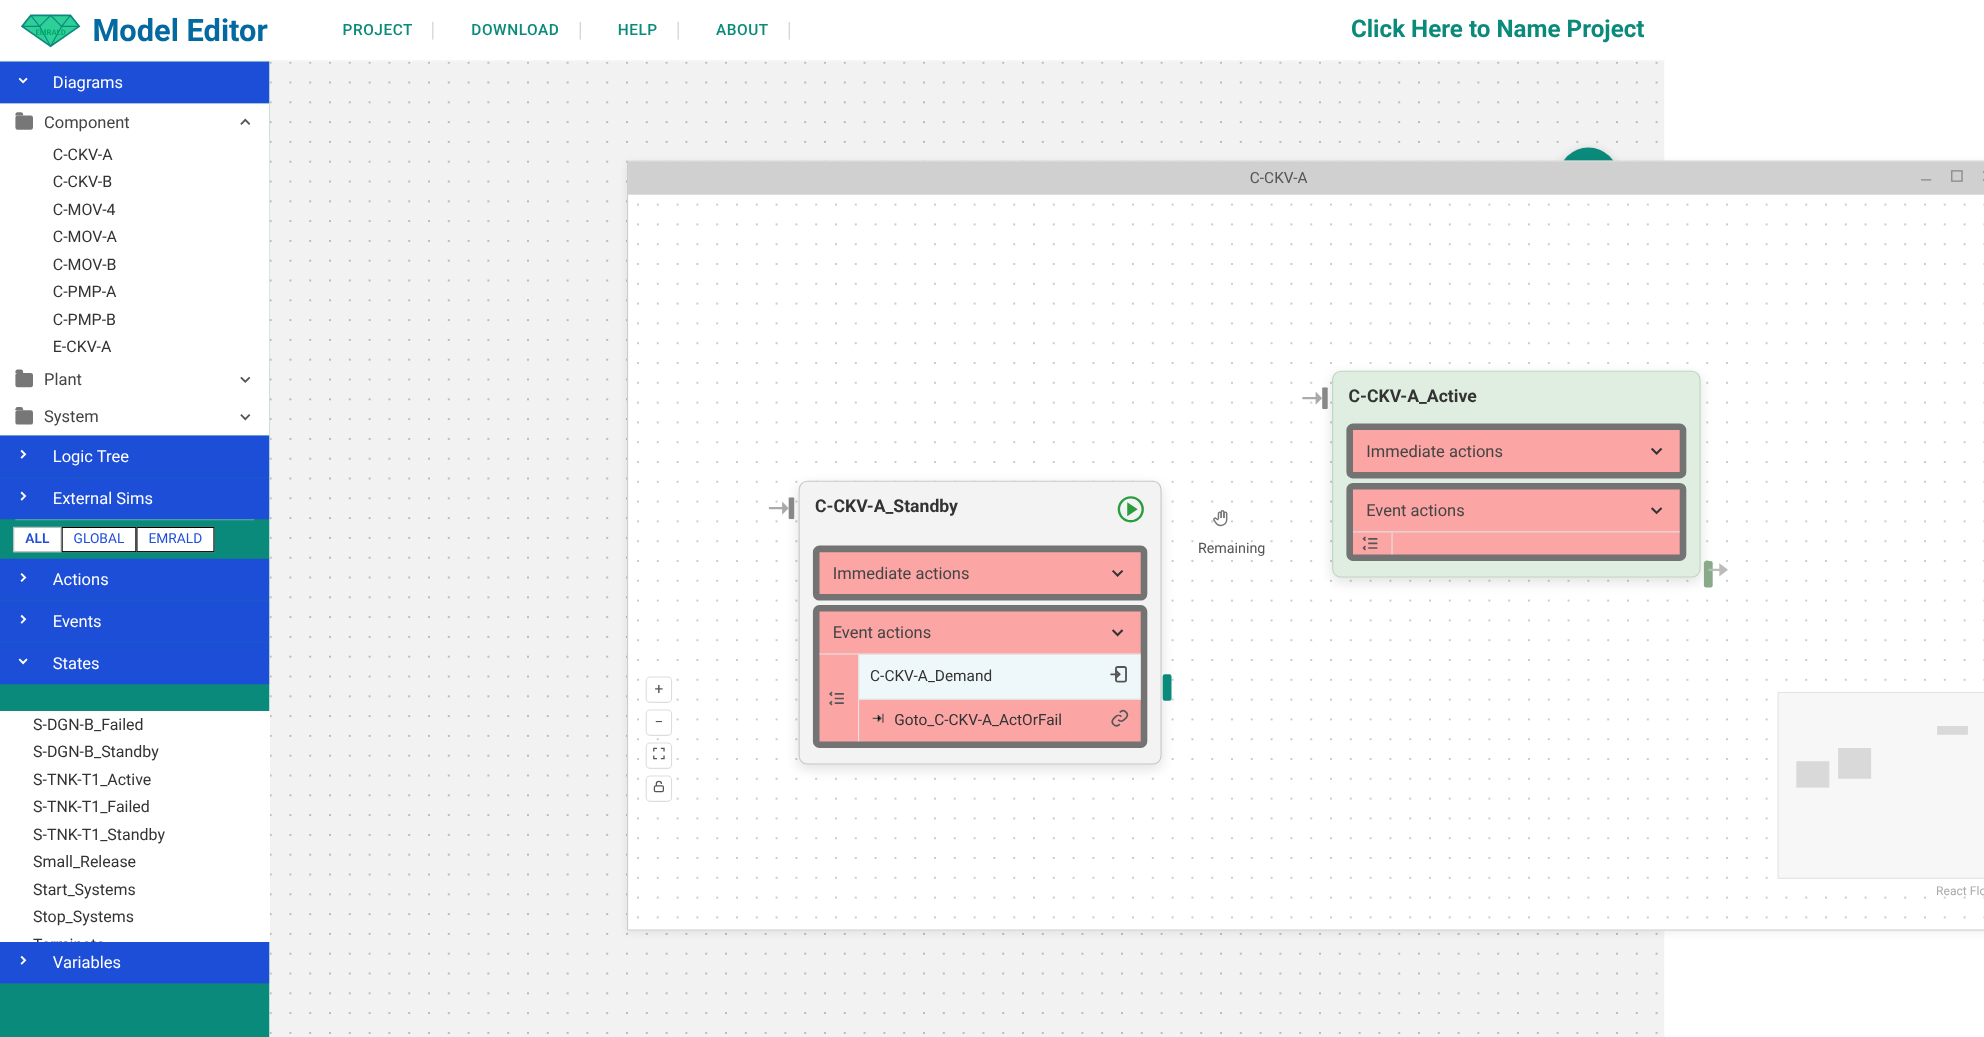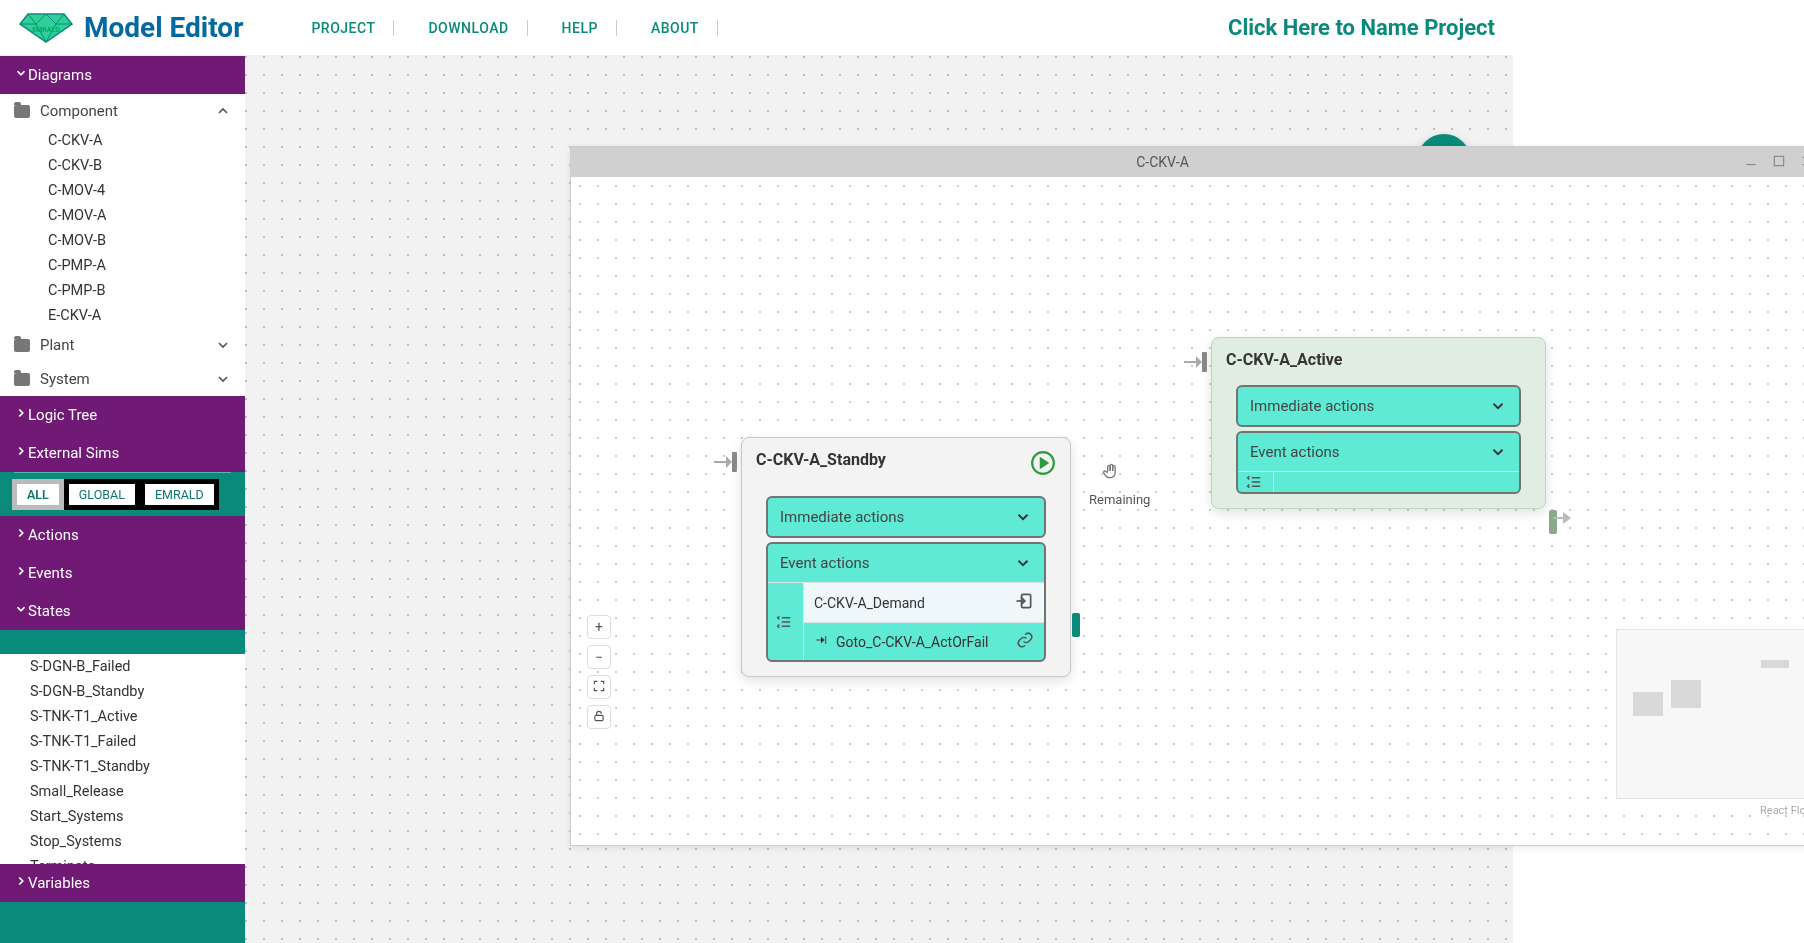--- a/index.html
+++ b/index.html
@@ -8,49 +8,49 @@
   
   .topbar { height: 56px; display: flex; align-items: center; padding: 0 18px; border-bottom: 1px solid #eee; }
   .logo-block { display: flex; align-items: center; gap: 10px; }
   .app-title { font-size: 28px; font-weight: 700; color: #0369a1; }
   .menu { display: flex; margin-left: 50px; gap: 16px; }
   .menu-item { color: #0a8a7a; font-size: 14px; font-weight: 500; padding: 0 18px; border-right: 1px solid #ccc; cursor: pointer; letter-spacing: .5px; }
   .project-name { margin-left: auto; font-size: 22px; font-weight: 700; color: #0a8a7a; cursor: pointer; }
   
   .body { flex: 1; display: flex; min-height: 0; }
   .sidebar { width: 245px; background: #0a8a7a; color: #fff; display: flex; flex-direction: column; font-size: 15px; overflow: hidden; }
-  .sb-section-hdr { background: #701a75; padding: 10px 14px; display: flex; align-items: center; gap: 0; cursor: pointer; }
+  .sb-section-hdr { background: #1d4ed8; padding: 10px 14px; display: flex; align-items: center; gap: 20px; cursor: pointer; }
   .sb-sep { border-top: 1px solid rgba(255,255,255,.35); margin: 0 14px; }
   .sb-white { background: #fff; color: #333; }
   .sb-folder { padding: 8px 14px; display: flex; align-items: center; gap: 10px; cursor: pointer; color:#444; }
   .sb-folder-icon { width:16px; height:13px; background:#777; border-radius:2px; position:relative; }
   .sb-folder-icon::before{content:"";position:absolute;top:-3px;left:0;width:7px;height:3px;background:#777;border-radius:2px 2px 0 0;}
   .sb-list { background:#fff; color:#333; overflow-y:auto; max-height:200px; position:relative; }
   .sb-list-item { padding: 4px 14px 4px 48px; font-size: 14.5px; cursor:pointer; color:#333; }
   .sb-list2 .sb-list-item { padding-left: 30px; }
   .filter-row { display:flex; gap:0; padding:6px 12px; }
-  .filter-btn { background:#fff; color:#0f766e; border:5px solid #000000; padding:3px 10px; font-size:12.5px; cursor:pointer; }
+  .filter-btn { background:#fff; color:#1d4ed8; border:1px solid #000000; padding:3px 10px; font-size:12.5px; cursor:pointer; }
   .filter-btn.active { background:#fff; border-color:#bbb; font-weight:600; }
   .chev { margin-left:auto; }
   .chev svg, .caret svg { display:block; }
   
   .canvas-wrap { flex:1; background:#f2f2f2; position:relative; }
   .dotgrid { position:absolute; inset:0; background-image: radial-gradient(#bbb 1px, transparent 1px); background-size: 18px 18px; background-position: 10px 10px; }
   
   .win { position:absolute; left:325px; top:90px; width:1255px; height:700px; background:#fff; border:1px solid #ccc; box-shadow:0 2px 8px rgba(0,0,0,.08); }
   .win-titlebar { height:30px; background:#d0d0d0; display:flex; align-items:center; padding:0 10px; color:#555; font-size:14px; }
   .win-title { margin:0 auto; }
   .win-btns { display:flex; gap:14px; color:#777; }
   .win-canvas { position:absolute; top:30px; left:0; right:0; bottom:0; background-image: radial-gradient(#ccc 1px, transparent 1px); background-size: 18px 18px; overflow:hidden; }
   
   .node { position:absolute; background:#f3f3f3; border:1px solid #c7c7c7; border-radius:8px; box-shadow:0 4px 12px rgba(0,0,0,.12); }
   .node.green { background:#dfeee0; border-color:#bcd6bf; }
   .node-hdr { display:flex; padding:12px 14px; font-weight:700; color:#333; font-size:16px; }
   .node-conn-in { position:absolute; left:-30px; top:14px; color:#888; }
-  .acc { background:#5eead4; border:2px solid #737373; border-radius:6px; margin:4px 24px; }
+  .acc { background:#fca5a5; border:6px solid #737373; border-radius:6px; margin:4px 12px; }
   .acc-hdr { padding:10px 12px; display:flex; align-items:center; font-size:15px; color:#444; cursor:pointer; }
   .acc-body { border-top:1px solid #e3e3e3; }
   .ev-row { display:flex; align-items:stretch; }
   .ev-side { width:36px; border-right:1px solid #e3e3e3; display:flex; align-items:center; justify-content:center; }
   .ev-main { flex:1; }
   .ev-item { padding:8px 10px; display:flex; align-items:center; gap:8px; font-size:14px; color:#333; }
   .ev-item.light { background:#eef8fb; border-bottom:1px solid #e3e3e3; }
   .node-conn-out { position:absolute; right:-10px; width:8px; height:24px; background:#0a8a7a; border-radius:2px; }
   
   .fab { position:absolute; right:42px; top:78px; width:54px; height:54px; border-radius:50%; background:#0a8a7a; color:#fff; display:flex; align-items:center; justify-content:center; font-size:28px; box-shadow:0 4px 10px rgba(0,0,0,.25); cursor:pointer; }
@@ -239,21 +239,21 @@
           <span class="edge-label" style="left:518px; top:315px;">Remaining</span>
 
           <span style="position:absolute; left:530px; top:284px; color:#777;">
             <svg width="20" height="20" viewBox="0 0 24 24" fill="none" stroke="#777" stroke-width="1.6">
                 <path d="M8 13V7a1.5 1.5 0 013 0v5"></path>
                 <path d="M11 12V5.5a1.5 1.5 0 013 0V12"></path>
                 <path d="M14 12V7a1.5 1.5 0 013 0v7a6 6 0 01-6 6h-1a6 6 0 01-5-3l-2-3a1.5 1.5 0 012.5-1.5L8 14"></path>
               </svg>
           </span>
 
-          <div class="node" style="left:170px; top:260px; width:330px;">
+          <div class="node" style="left:155px; top:260px; width:330px;">
             <span class="node-conn-in">
               <svg width="26" height="20" viewBox="0 0 26 20">
                   <path d="M2 10 H18" stroke="#aaa" stroke-width="2"></path>
                   <path d="M14 4 L20 10 L14 16" fill="#aaa"></path>
                   <rect x="20" y="0" width="5" height="20" fill="#888" rx="1"></rect>
                 </svg>
             </span>
             <div class="node-hdr">
               <span>C-CKV-A_Standby</span>
               <span style="margin-left:auto;">

